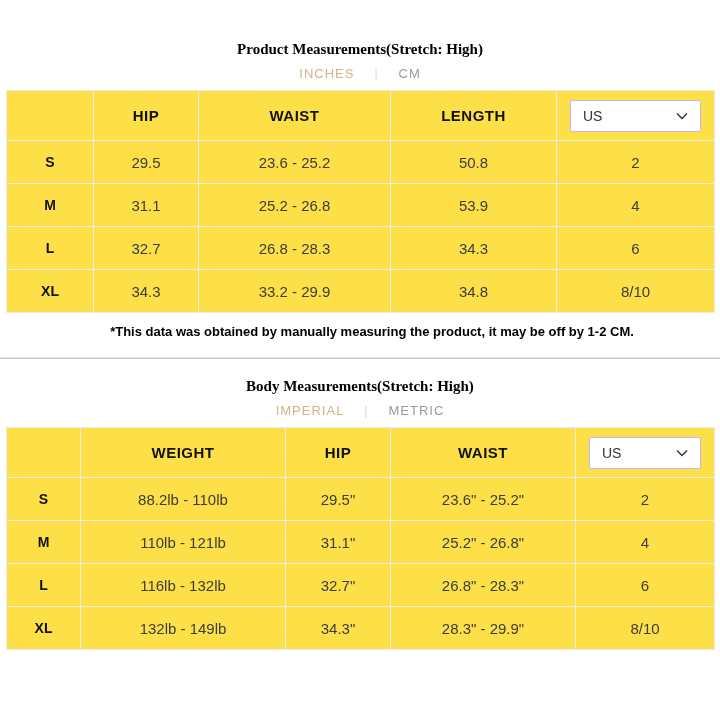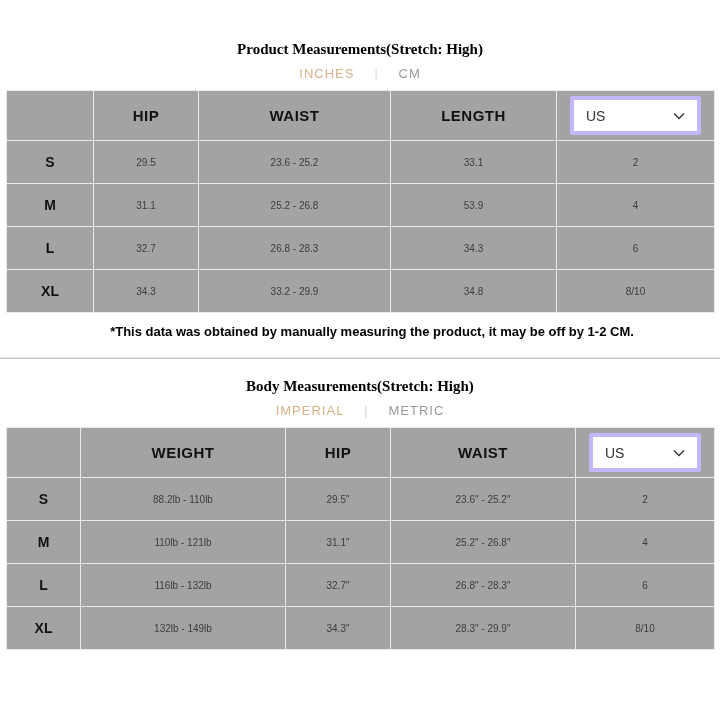--- a/index.html
+++ b/index.html
@@ -37,46 +37,46 @@
   table.size-table {
     margin: 8px 6px 0 6px;
     width: 708px;
     border-collapse: collapse;
     table-layout: fixed;
   }
   table.size-table th, table.size-table td {
     border: 1px solid #ebebeb;
     text-align: center;
     vertical-align: middle;
-    background: #a3a3a3;
+    background: #fde047;
   }
   table.size-table thead th {
     height: 50px;
     font-size: 15px;
     font-weight: bold;
     color: #111;
     letter-spacing: 0.5px;
   }
   table.size-table tbody td {
     height: 43px;
-    font-size: 10px;
+    font-size: 15px;
     font-weight: normal;
     color: #3c3c3c;
   }
   table.size-table tbody td.size-label {
     font-weight: bold;
     font-size: 14px;
     color: #111;
   }
 
   .size-select {
     width: calc(100% - 26px);
-    height: 39px;
+    height: 32px;
     margin: 0 auto;
-    border: 4px solid #c4b5fd;
+    border: 1px solid #c4b5fd;
     border-radius: 2px;
     background: #fff;
     display: flex;
     align-items: center;
     justify-content: space-between;
     padding: 12px 12px;
     font-size: 14px;
     font-weight: normal;
     color: #333;
     cursor: pointer;
@@ -141,21 +141,21 @@
             </span>
           </div>
         </th>
       </tr>
     </thead>
     <tbody>
       <tr>
         <td class="size-label">S</td>
         <td>29.5</td>
         <td>23.6 - 25.2</td>
-        <td>33.1</td>
+        <td>50.8</td>
         <td>2</td>
       </tr>
       <tr>
         <td class="size-label">M</td>
         <td>31.1</td>
         <td>25.2 - 26.8</td>
         <td>53.9</td>
         <td>4</td>
       </tr>
       <tr>

